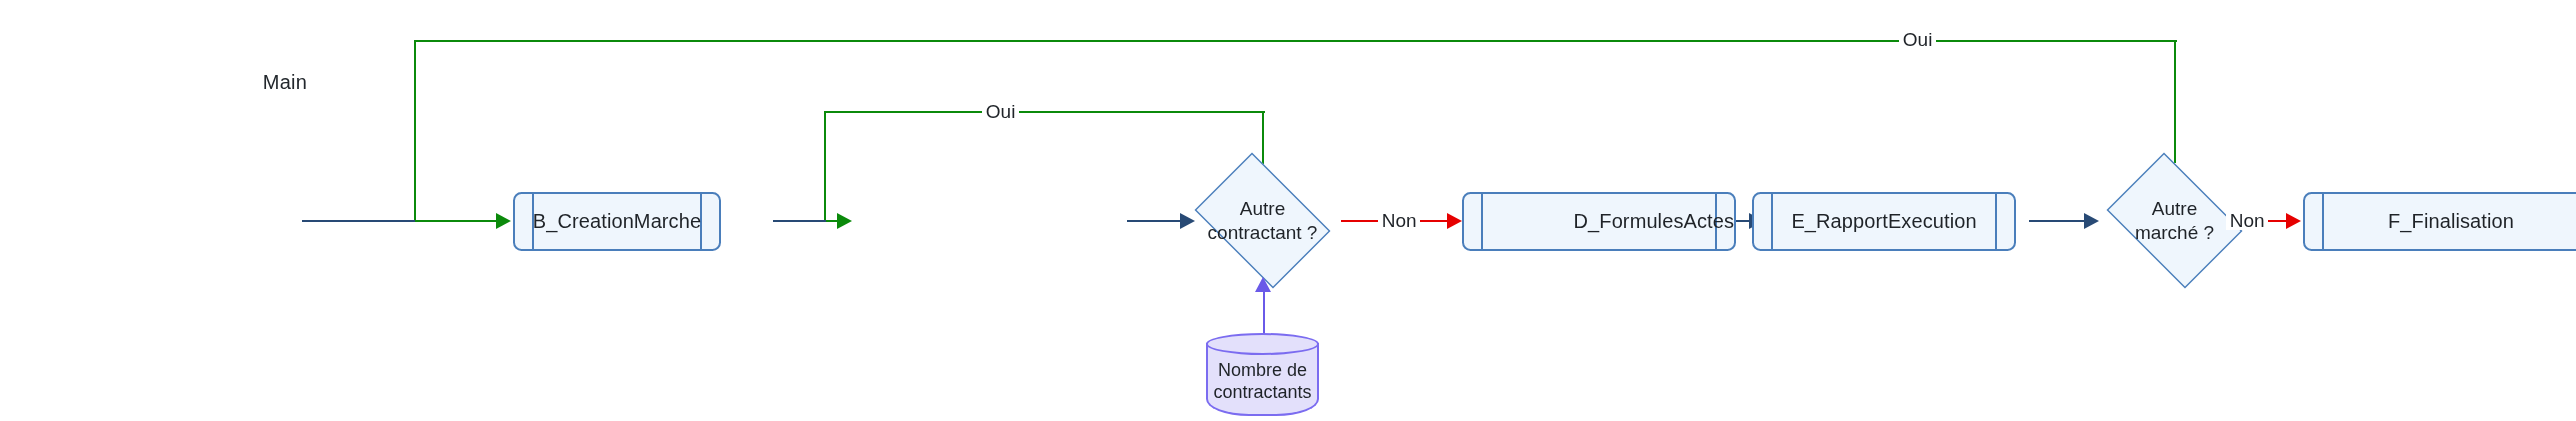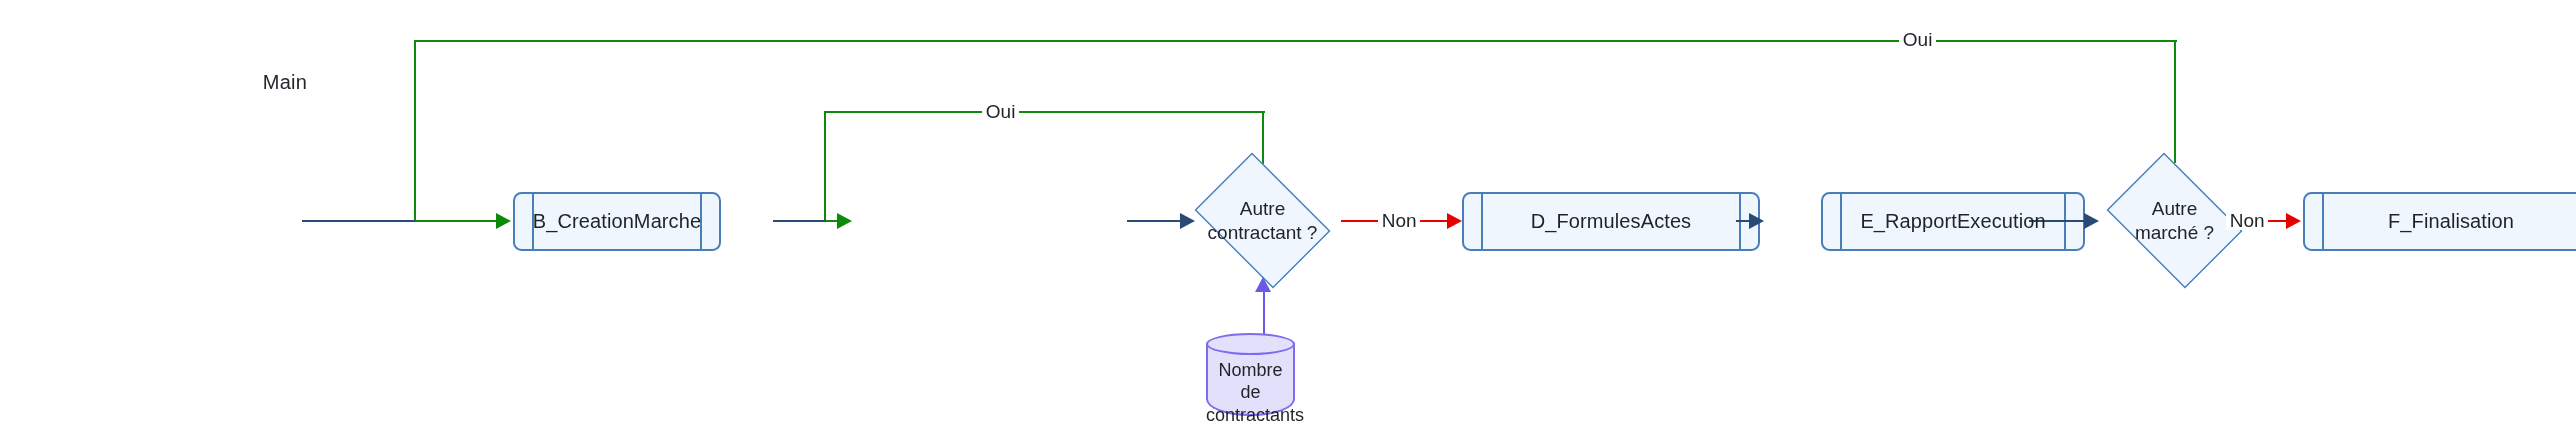--- a/index.html
+++ b/index.html
@@ -129,39 +129,39 @@
     </div>
   </div>
 
   <div class="seg h c-red" style="left:1341px; top:220px; width:119px;"></div>
   <div class="arrow right r" style="left:1447px; top:213px;"></div>
   <div class="edge-lbl" style="left:1378px; top:211px;">Non</div>
 
   <div class="seg v c-purple" style="left:1263px; top:291px; height:43px;"></div>
   <div class="arrow up" style="left:1255px; top:277px;"></div>
 
-  <div class="db" style="left:1206px; top:333px; width:89px; height:83px;">
+  <div class="db" style="left:1206px; top:333px; width:113px; height:83px;">
     <div class="body"></div>
     <div class="top"></div>
     <div class="dbtxt">
       <div>Nombre de</div>
       <div>contractants</div>
     </div>
   </div>
 
-  <div class="proc" style="left:1462px; top:192px; width:298px;">
+  <div class="proc" style="left:1462px; top:192px; width:274px;justify-content:flex-end;">
     <span class="bar l"></span>
     <span class="bar r"></span>
     <span class="txt">D_FormulesActes</span>
   </div>
 
   <div class="seg h c-blue" style="left:1736px; top:220px; width:17px;"></div>
   <div class="arrow right" style="left:1749px; top:213px;"></div>
 
-  <div class="proc" style="left:1821px; top:192px; width:264px;">
+  <div class="proc" style="left:1752px; top:192px; width:264px;">
     <span class="bar l"></span>
     <span class="bar r"></span>
     <span class="txt">E_RapportExecution</span>
   </div>
 
   <div class="seg h c-blue" style="left:2029px; top:220px; width:60px;"></div>
   <div class="arrow right" style="left:2084px; top:213px;"></div>
 
   <div class="decision" style="left:2096px; top:163px;">
     <div class="dshape"></div>

